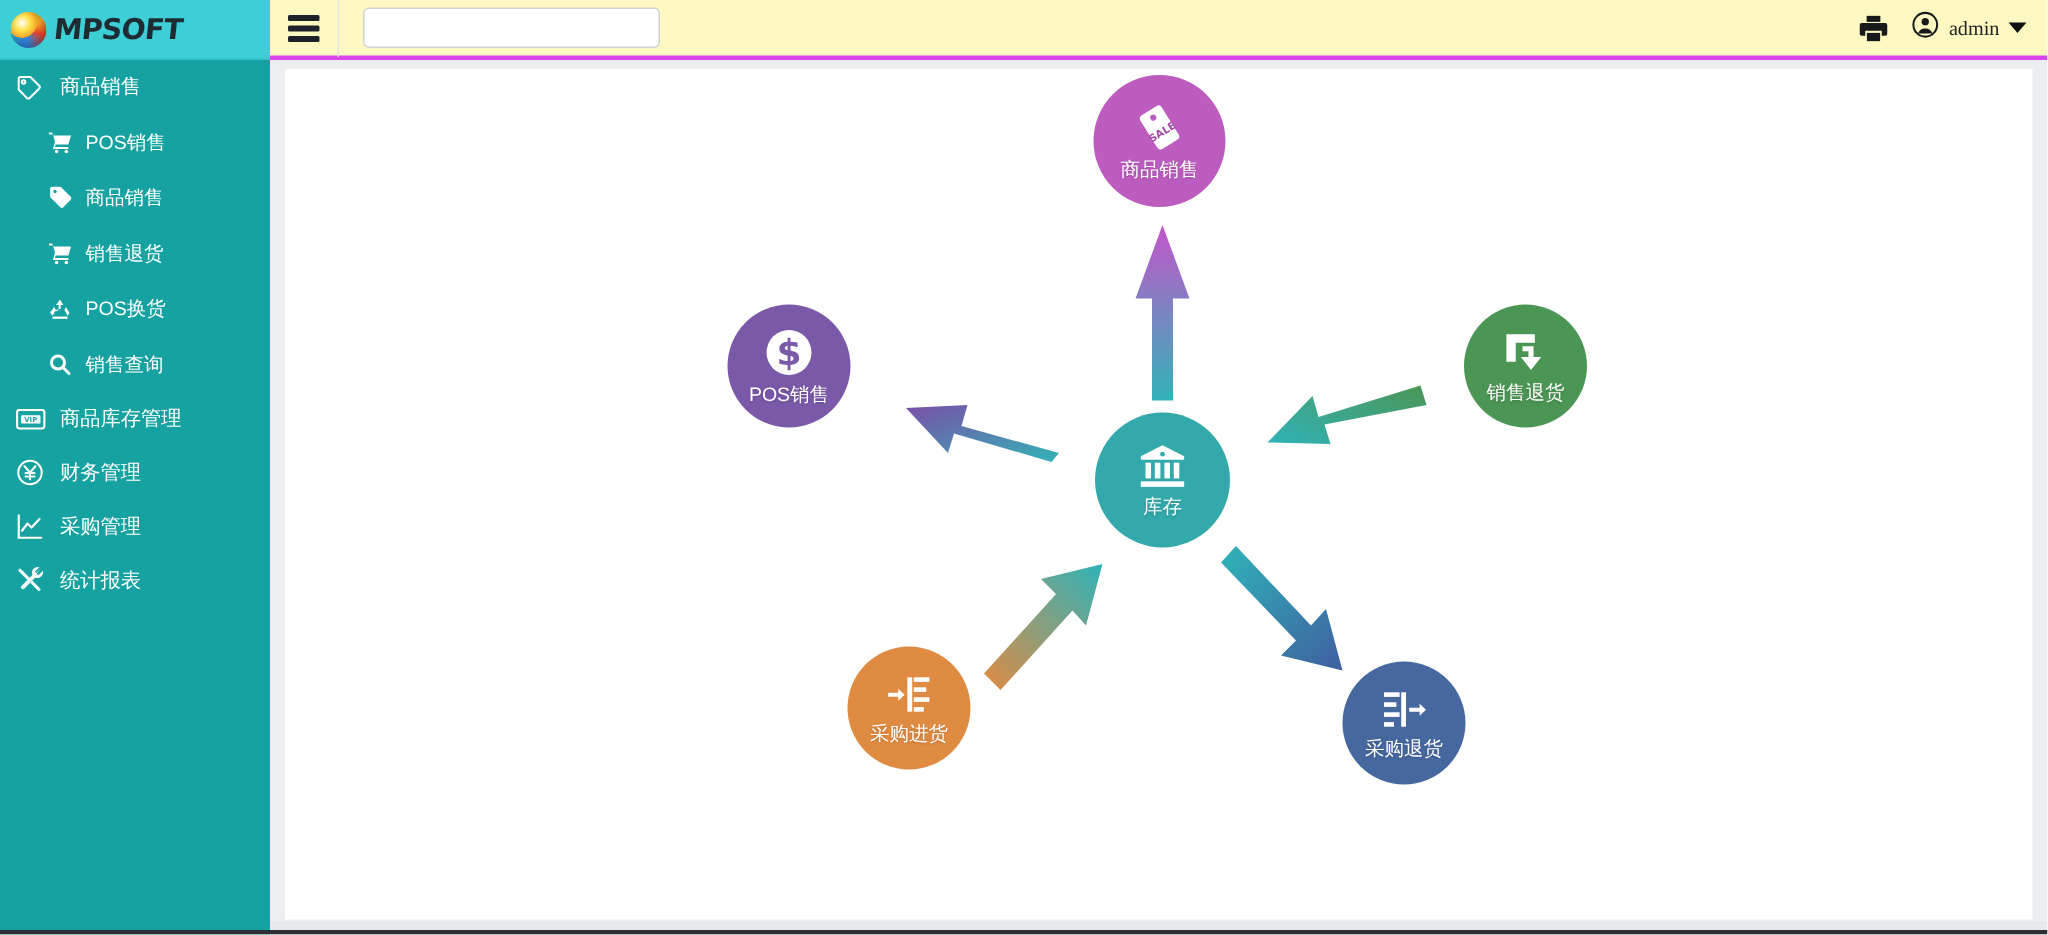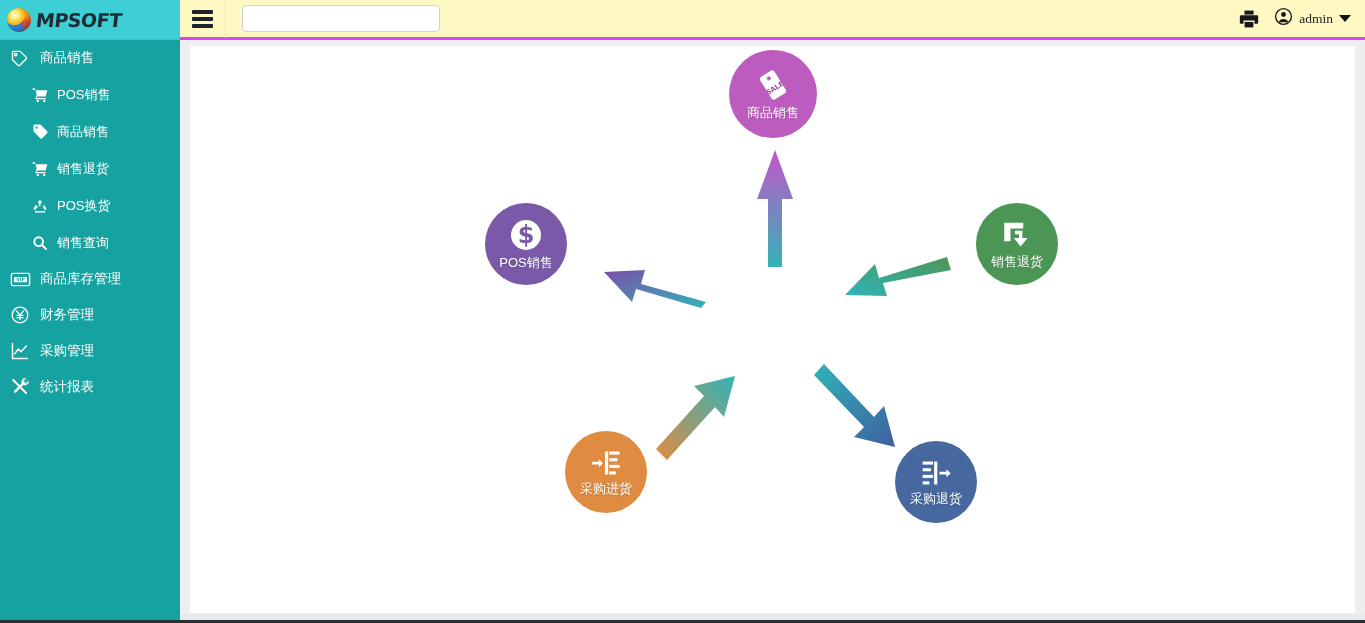--- a/index.html
+++ b/index.html
@@ -337,20 +337,34 @@
 
         <g>
           <path d="M466 403 L514 350 L504 340 L545 330 L534 371 L525 361 L477 414 Z" fill="url(#g-upright)"></path>
         </g>
 
         <g>
           <path d="M634 318 L684 371 L694 360 L705 401 L664 391 L674 381 L624 329 Z" fill="url(#g-downright)"></path>
         </g>
       </svg>
 
+      <div class="node" style="left:540px; top:229px; width:90px; height:90px; background:#33a9ab;">
+        <span class="node-icon">
+          <svg width="38" height="34" viewBox="0 0 24 24" fill="#fff">
+            <path d="M12 2 1.8 7.2v1.6h20.4V7.2z"></path>
+            <circle cx="12" cy="6.2" r="1.1" fill="#33a9ab"></circle>
+            <rect x="4" y="10.2" width="2.6" height="7.4"></rect>
+            <rect x="8.4" y="10.2" width="2.6" height="7.4"></rect>
+            <rect x="12.9" y="10.2" width="2.6" height="7.4"></rect>
+            <rect x="17.3" y="10.2" width="2.6" height="7.4"></rect>
+            <rect x="1.8" y="19" width="20.4" height="2.6"></rect>
+          </svg>
+        </span>
+        <span class="node-label">库存</span>
+      </div>
 
       <div class="node" style="left:539px; top:4px; width:88px; height:88px; background:#bc5cbf;">
         <span class="node-icon">
           <svg width="40" height="36" viewBox="0 0 24 24">
             <g transform="rotate(-32 12 12)">
               <rect x="6.4" y="3.2" width="11.2" height="17.6" rx="1.8" fill="#ffffff"></rect>
               <circle cx="12" cy="6.8" r="1.35" fill="#bc5cbf"></circle>
               <text x="12" y="15.9" font-size="4.6" font-family="DejaVu Sans" font-weight="bold" fill="#a24aa6" text-anchor="middle">SALE</text>
             </g>
           </svg>

